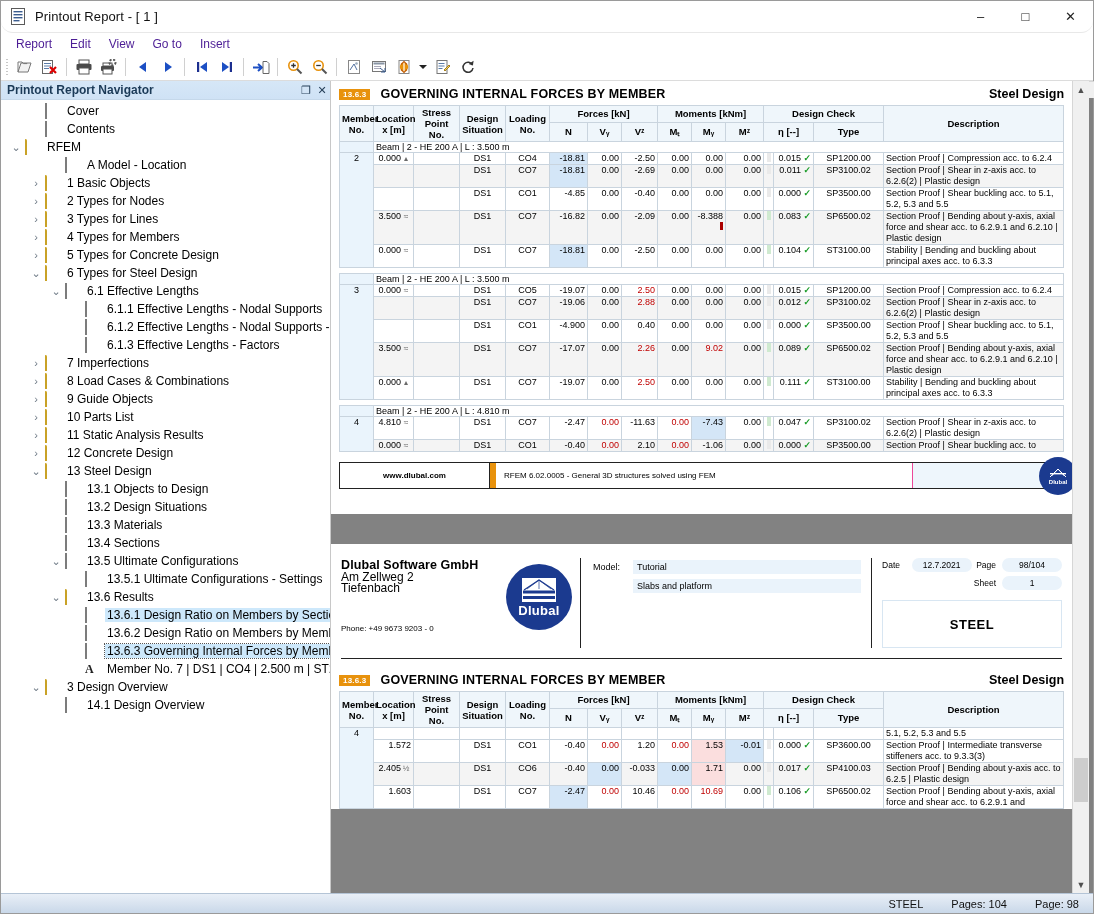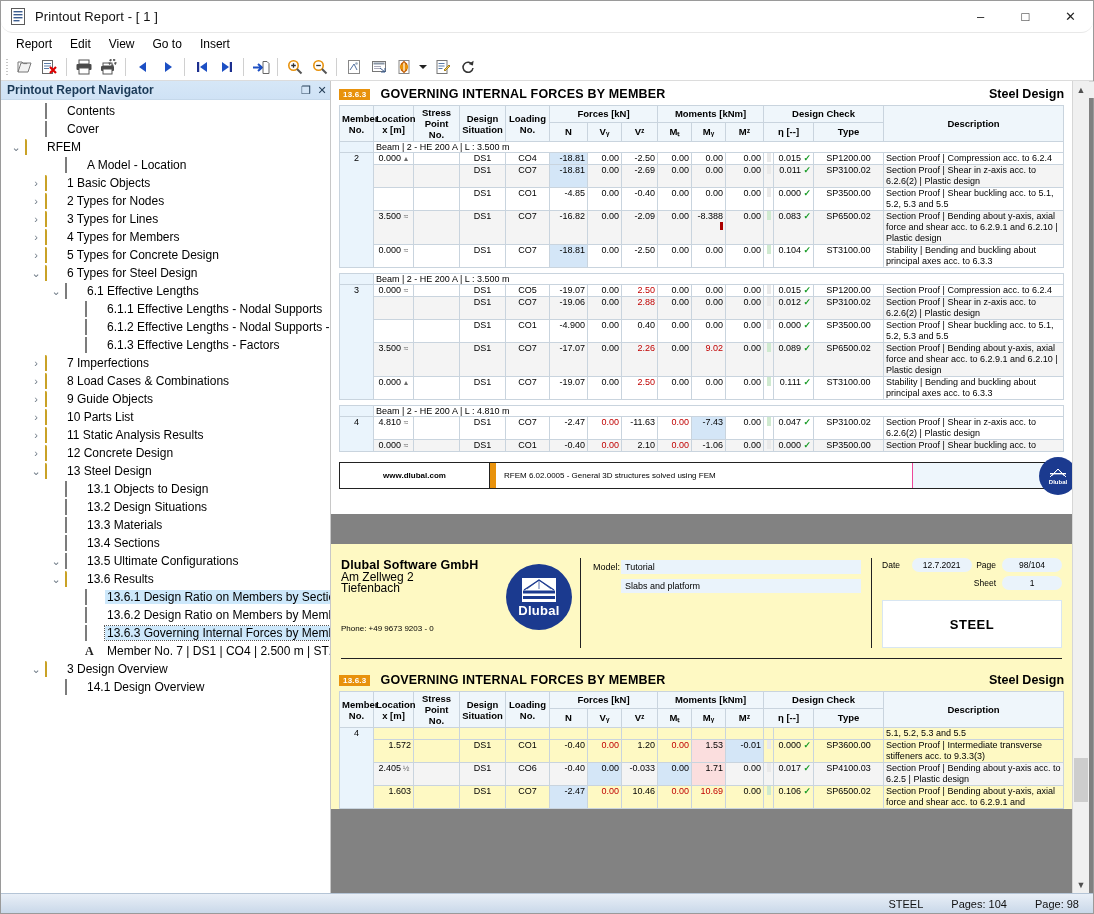--- a/index.html
+++ b/index.html
@@ -21,21 +21,21 @@
   .titlebar .doc-icon { width:16px; height:18px; margin-left:10px; margin-right:8px; position:relative; }
   .doc-icon svg { display:block; }
   .titlebar .title { font-size:13px; color:#111; letter-spacing:.1px; }
   .titlebar .spacer { flex:1; }
   .winbtn { width:45px; height:32px; display:flex; align-items:center;
             justify-content:center; color:#222; font-size:13px; }
 
   
   .menubar { height:21px; flex:0 0 21px; display:flex; align-items:center;
              background:#fff; padding-left:6px; }
-  .menubar .mi { padding:2px 9px; font-size:12px; color:#000000; }
+  .menubar .mi { padding:2px 9px; font-size:12px; color:#4c1d95; }
 
   
   .toolbar { height:27px; flex:0 0 27px; display:flex; align-items:center;
              background:#fff; border-bottom:1px solid #dcdcdc; padding-left:4px; }
   .tbtn { width:25px; height:24px; display:flex; align-items:center; justify-content:center; }
   .tsep { width:1px; height:18px; background:#d0d0d0; margin:0 4px; }
   .grip { width:5px; height:20px; margin-right:2px;
           background-image:repeating-linear-gradient(to bottom,#c8c8c8 0 1px,transparent 1px 3px);
           background-size:2px 100%; background-repeat:no-repeat;
           background-position:1px 2px; }
@@ -97,21 +97,21 @@
   .hscroll { height:17px; flex:0 0 17px; display:flex; background:#f0f0f0; border-top:1px solid #d6d6d6; }
   .hs-arrow { width:17px; flex:0 0 17px; display:flex; align-items:center; justify-content:center;
               color:#505050; font-size:9px; }
   .hs-track { flex:1; position:relative; }
   .hs-thumb { position:absolute; top:1px; bottom:1px; background:#cdcdcd; }
 
   
   .paper { background:#fff; margin:0; }
   .paper-top { height:433px; overflow:hidden; }
   .paper-gap { height:30px; background:#828282; }
-  .paper2 { background:#fef9c3; }
+  .paper2 { background:#ffffff; }
 
   .rep-head { display:flex; align-items:center; padding:6px 8px 4px 8px; }
   .chapno { background:#e8920c; color:#fff; font-size:8px; font-weight:bold;
             padding:1px 4px; margin-right:10px; letter-spacing:.2px; }
   .rep-title { font-weight:bold; font-size:12.5px; letter-spacing:.2px; flex:1; }
   .rep-right { font-weight:bold; font-size:12.5px; }
 
   table.rep { border-collapse:collapse; width:100%; font-size:9px; table-layout:fixed; }
   table.rep th, table.rep td { border:1px solid #c9d4de; padding:0 2px; vertical-align:top; }
   table.rep thead th { background:#eff6fb; text-align:center; font-weight:bold;
@@ -150,21 +150,21 @@
   .ph-addr { flex:1; }
   .ph-addr .co { font-size:12.5px; font-weight:bold; letter-spacing:.1px; }
   .ph-addr .ln { font-size:12px; line-height:11px; }
   .ph-addr .ph { font-size:8px; margin-top:30px; }
   .ph-logo { width:66px; height:66px; border-radius:50%; background:#1b3a8f; color:#fff;
              display:flex; flex-direction:column; align-items:center; justify-content:center;
              margin-top:6px; }
   .ph-logo .lg { font-size:13px; font-weight:bold; letter-spacing:.3px; }
   .ph-mid { flex:1; padding:2px 10px 0 12px; border-right:1px solid #222; }
   .ph-row { display:flex; align-items:center; margin-bottom:5px; }
-  .ph-row .k { width:28px; font-size:9px; }
+  .ph-row .k { width:40px; font-size:9px; }
   .ph-row .v { flex:1; background:#eaf3fb; font-size:9px; padding:2px 4px; }
   .ph-right { width:190px; padding-left:10px; }
   .phr-row { display:flex; align-items:center; font-size:8.5px; margin-bottom:4px; }
   .phr-row .k { width:34px; }
   .phr-row .v { background:#eaf3fb; padding:2px 6px; min-width:60px; text-align:center;border-radius:7px; }
   .phr-row .k2 { width:34px; text-align:right; padding-right:6px; }
   .stamp { margin-top:10px; border:1px solid #d8e6f2; background:#fff; height:48px;
            display:flex; align-items:center; justify-content:center;
            font-size:13px; font-weight:bold; letter-spacing:.5px; }
   .phline { height:1px; background:#222; margin:4px 10px 0 10px; }
@@ -333,29 +333,29 @@
         <div class="b">❐</div>
         <div class="b">✕</div>
       </div>
       <div class="nav-body" id="tree">
           <div class="trow">
             <span style="width:26px;flex:0 0 26px"></span>
             <span class="tw">
               <span class="chev"></span>
             </span>
             <span class="ico"><span class="ic-doc"></span></span>
+            <span class="lbl">Cover</span>
+          </div>
+          <div class="trow">
+            <span style="width:26px;flex:0 0 26px"></span>
+            <span class="tw">
+              <span class="chev"></span>
+            </span>
+            <span class="ico"><span class="ic-doc"></span></span>
             <span class="lbl">Contents</span>
-          </div>
-          <div class="trow">
-            <span style="width:26px;flex:0 0 26px"></span>
-            <span class="tw">
-              <span class="chev"></span>
-            </span>
-            <span class="ico"><span class="ic-doc"></span></span>
-            <span class="lbl">Cover</span>
           </div>
           <div class="trow">
             <span style="width:6px;flex:0 0 6px"></span>
             <span class="tw">
               <span class="chev">⌄</span>
             </span>
             <span class="ico"><span class="ic-folder open"></span></span>
             <span class="lbl">RFEM</span>
           </div>
           <div class="trow">
@@ -534,20 +534,28 @@
             <span class="ico"><span class="ic-grid"></span></span>
             <span class="lbl">13.4 Sections</span>
           </div>
           <div class="trow">
             <span style="width:46px;flex:0 0 46px"></span>
             <span class="tw">
               <span class="chev">⌄</span>
             </span>
             <span class="ico"><span class="ic-grid"></span></span>
             <span class="lbl">13.5 Ultimate Configurations</span>
+          </div>
+          <div class="trow">
+            <span style="width:66px;flex:0 0 66px"></span>
+            <span class="tw">
+              <span class="chev"></span>
+            </span>
+            <span class="ico"><span class="ic-grid"></span></span>
+            <span class="lbl">13.5.1 Ultimate Configurations - Settings</span>
           </div>
           <div class="trow">
             <span style="width:46px;flex:0 0 46px"></span>
             <span class="tw">
               <span class="chev">⌄</span>
             </span>
             <span class="ico"><span class="ic-folder open"></span></span>
             <span class="lbl">13.6 Results</span>
           </div>
           <div class="trow sel1">

